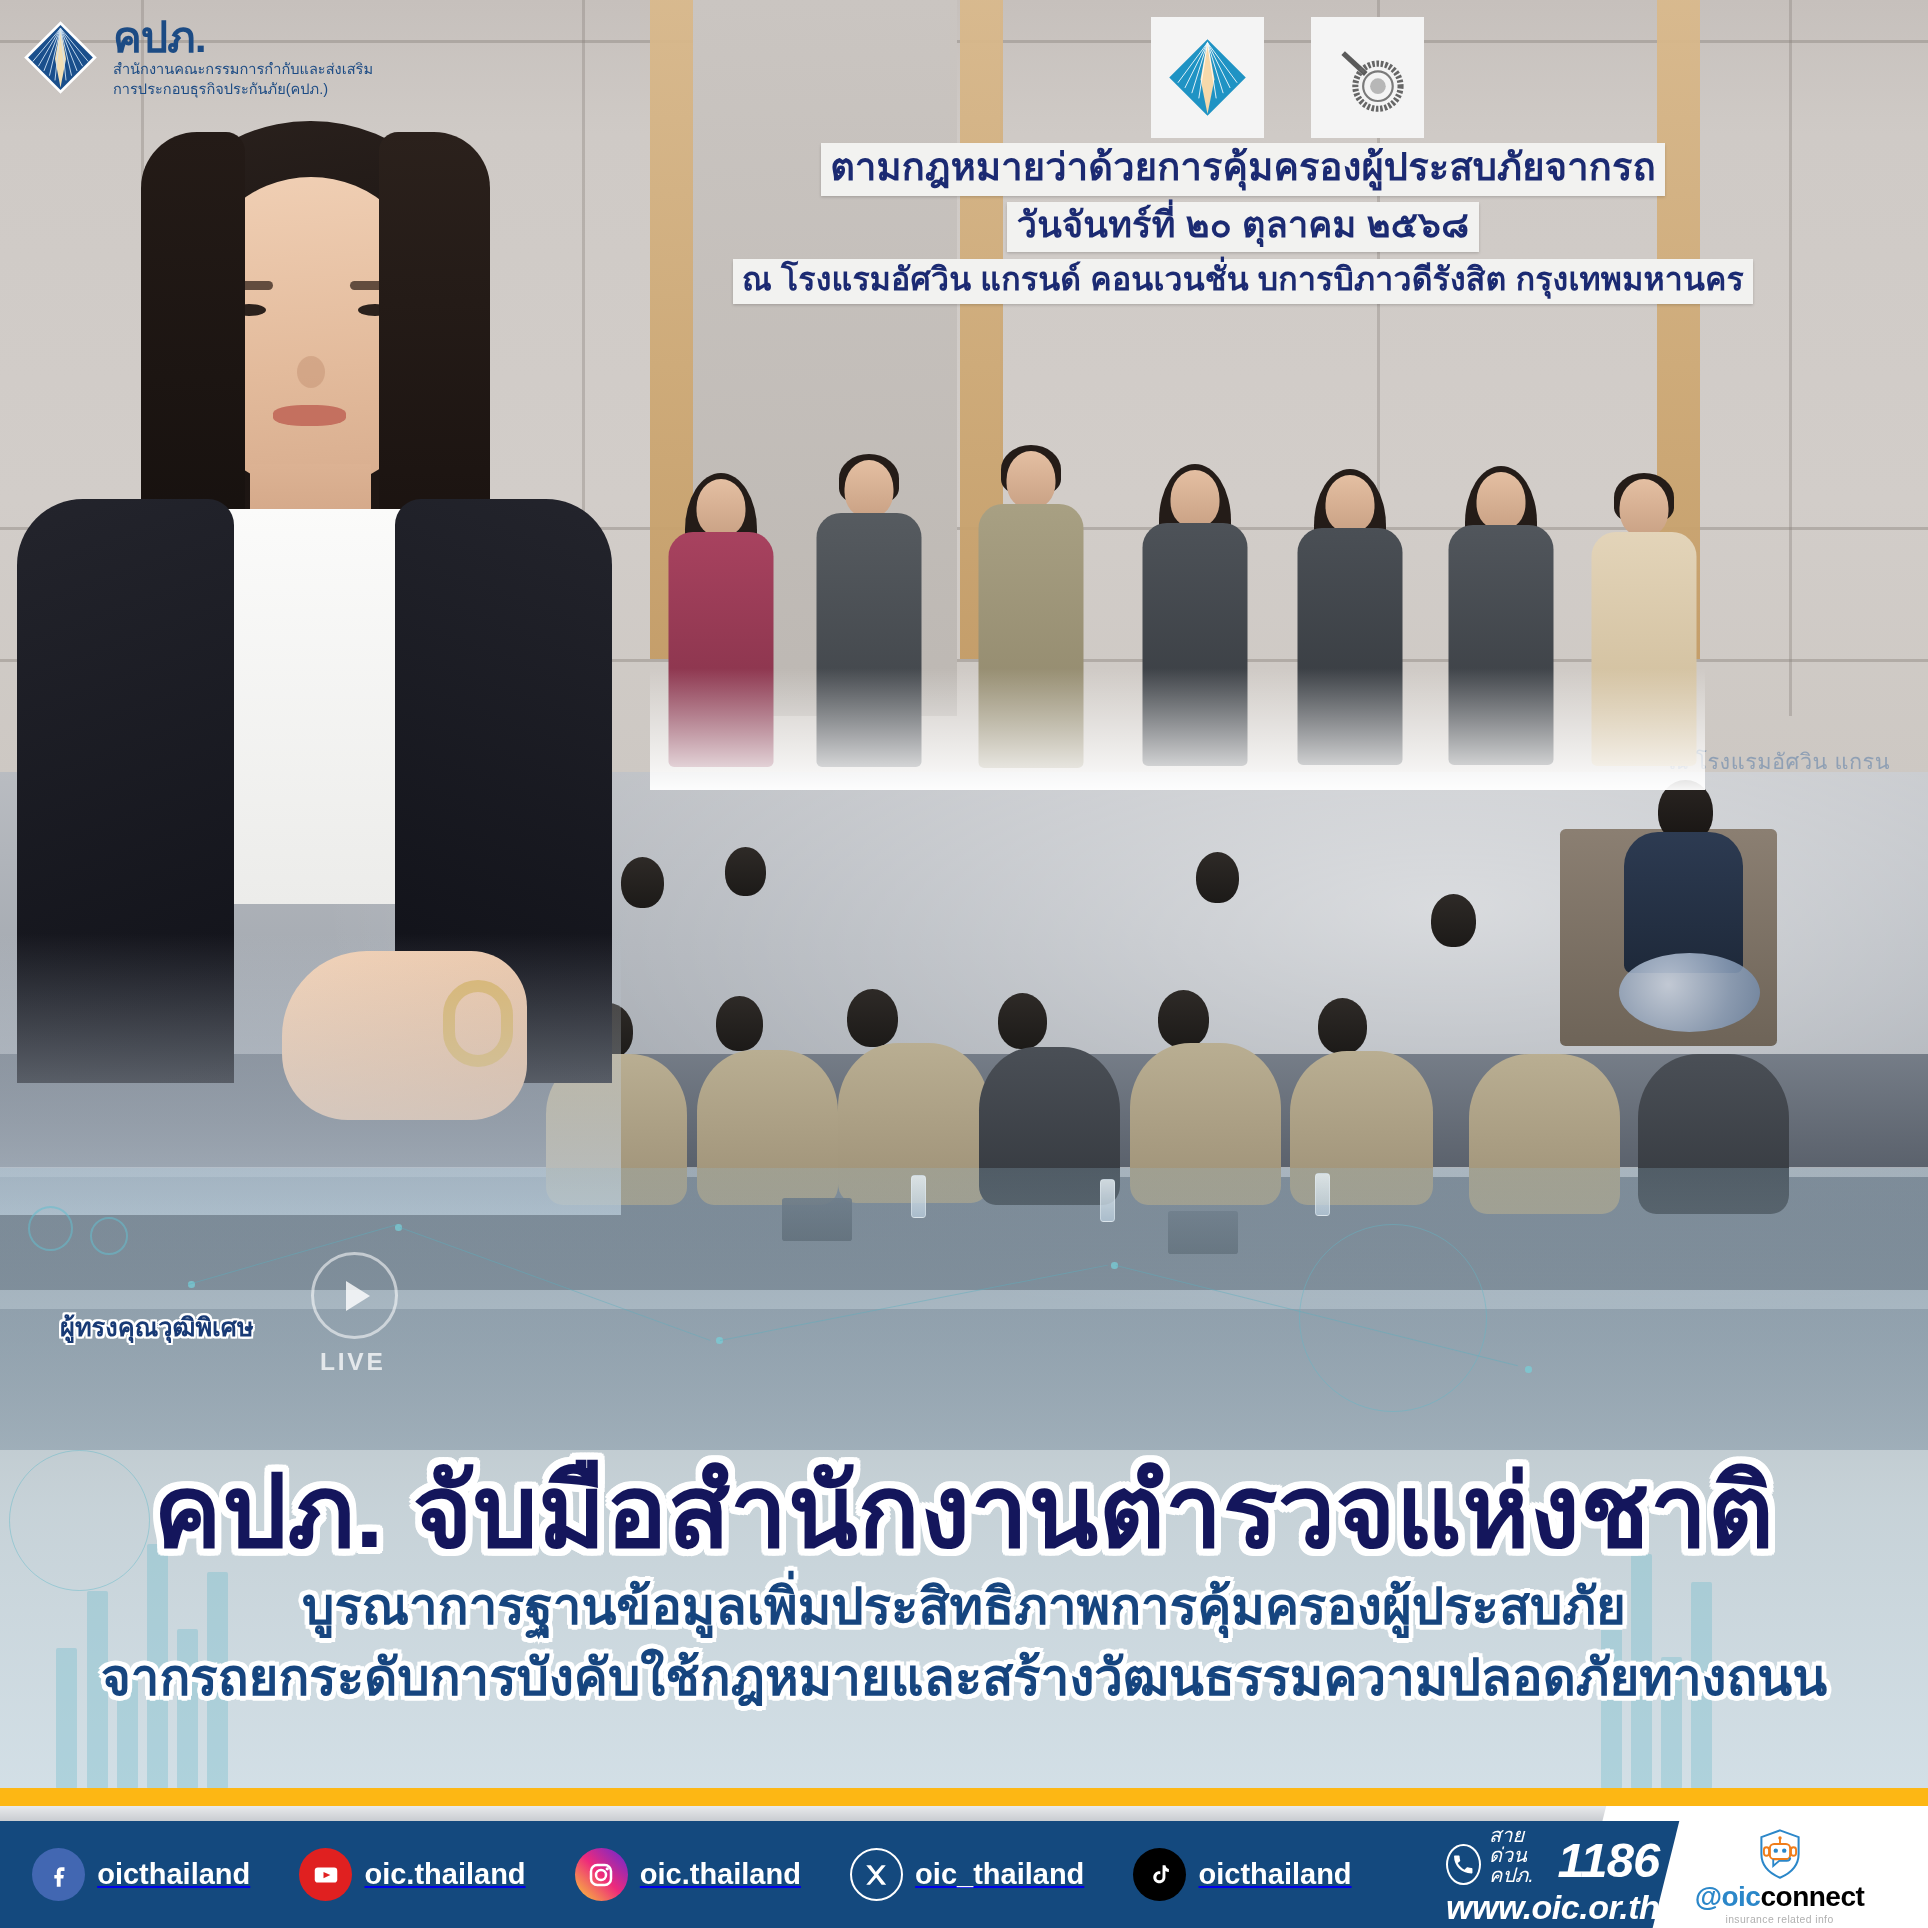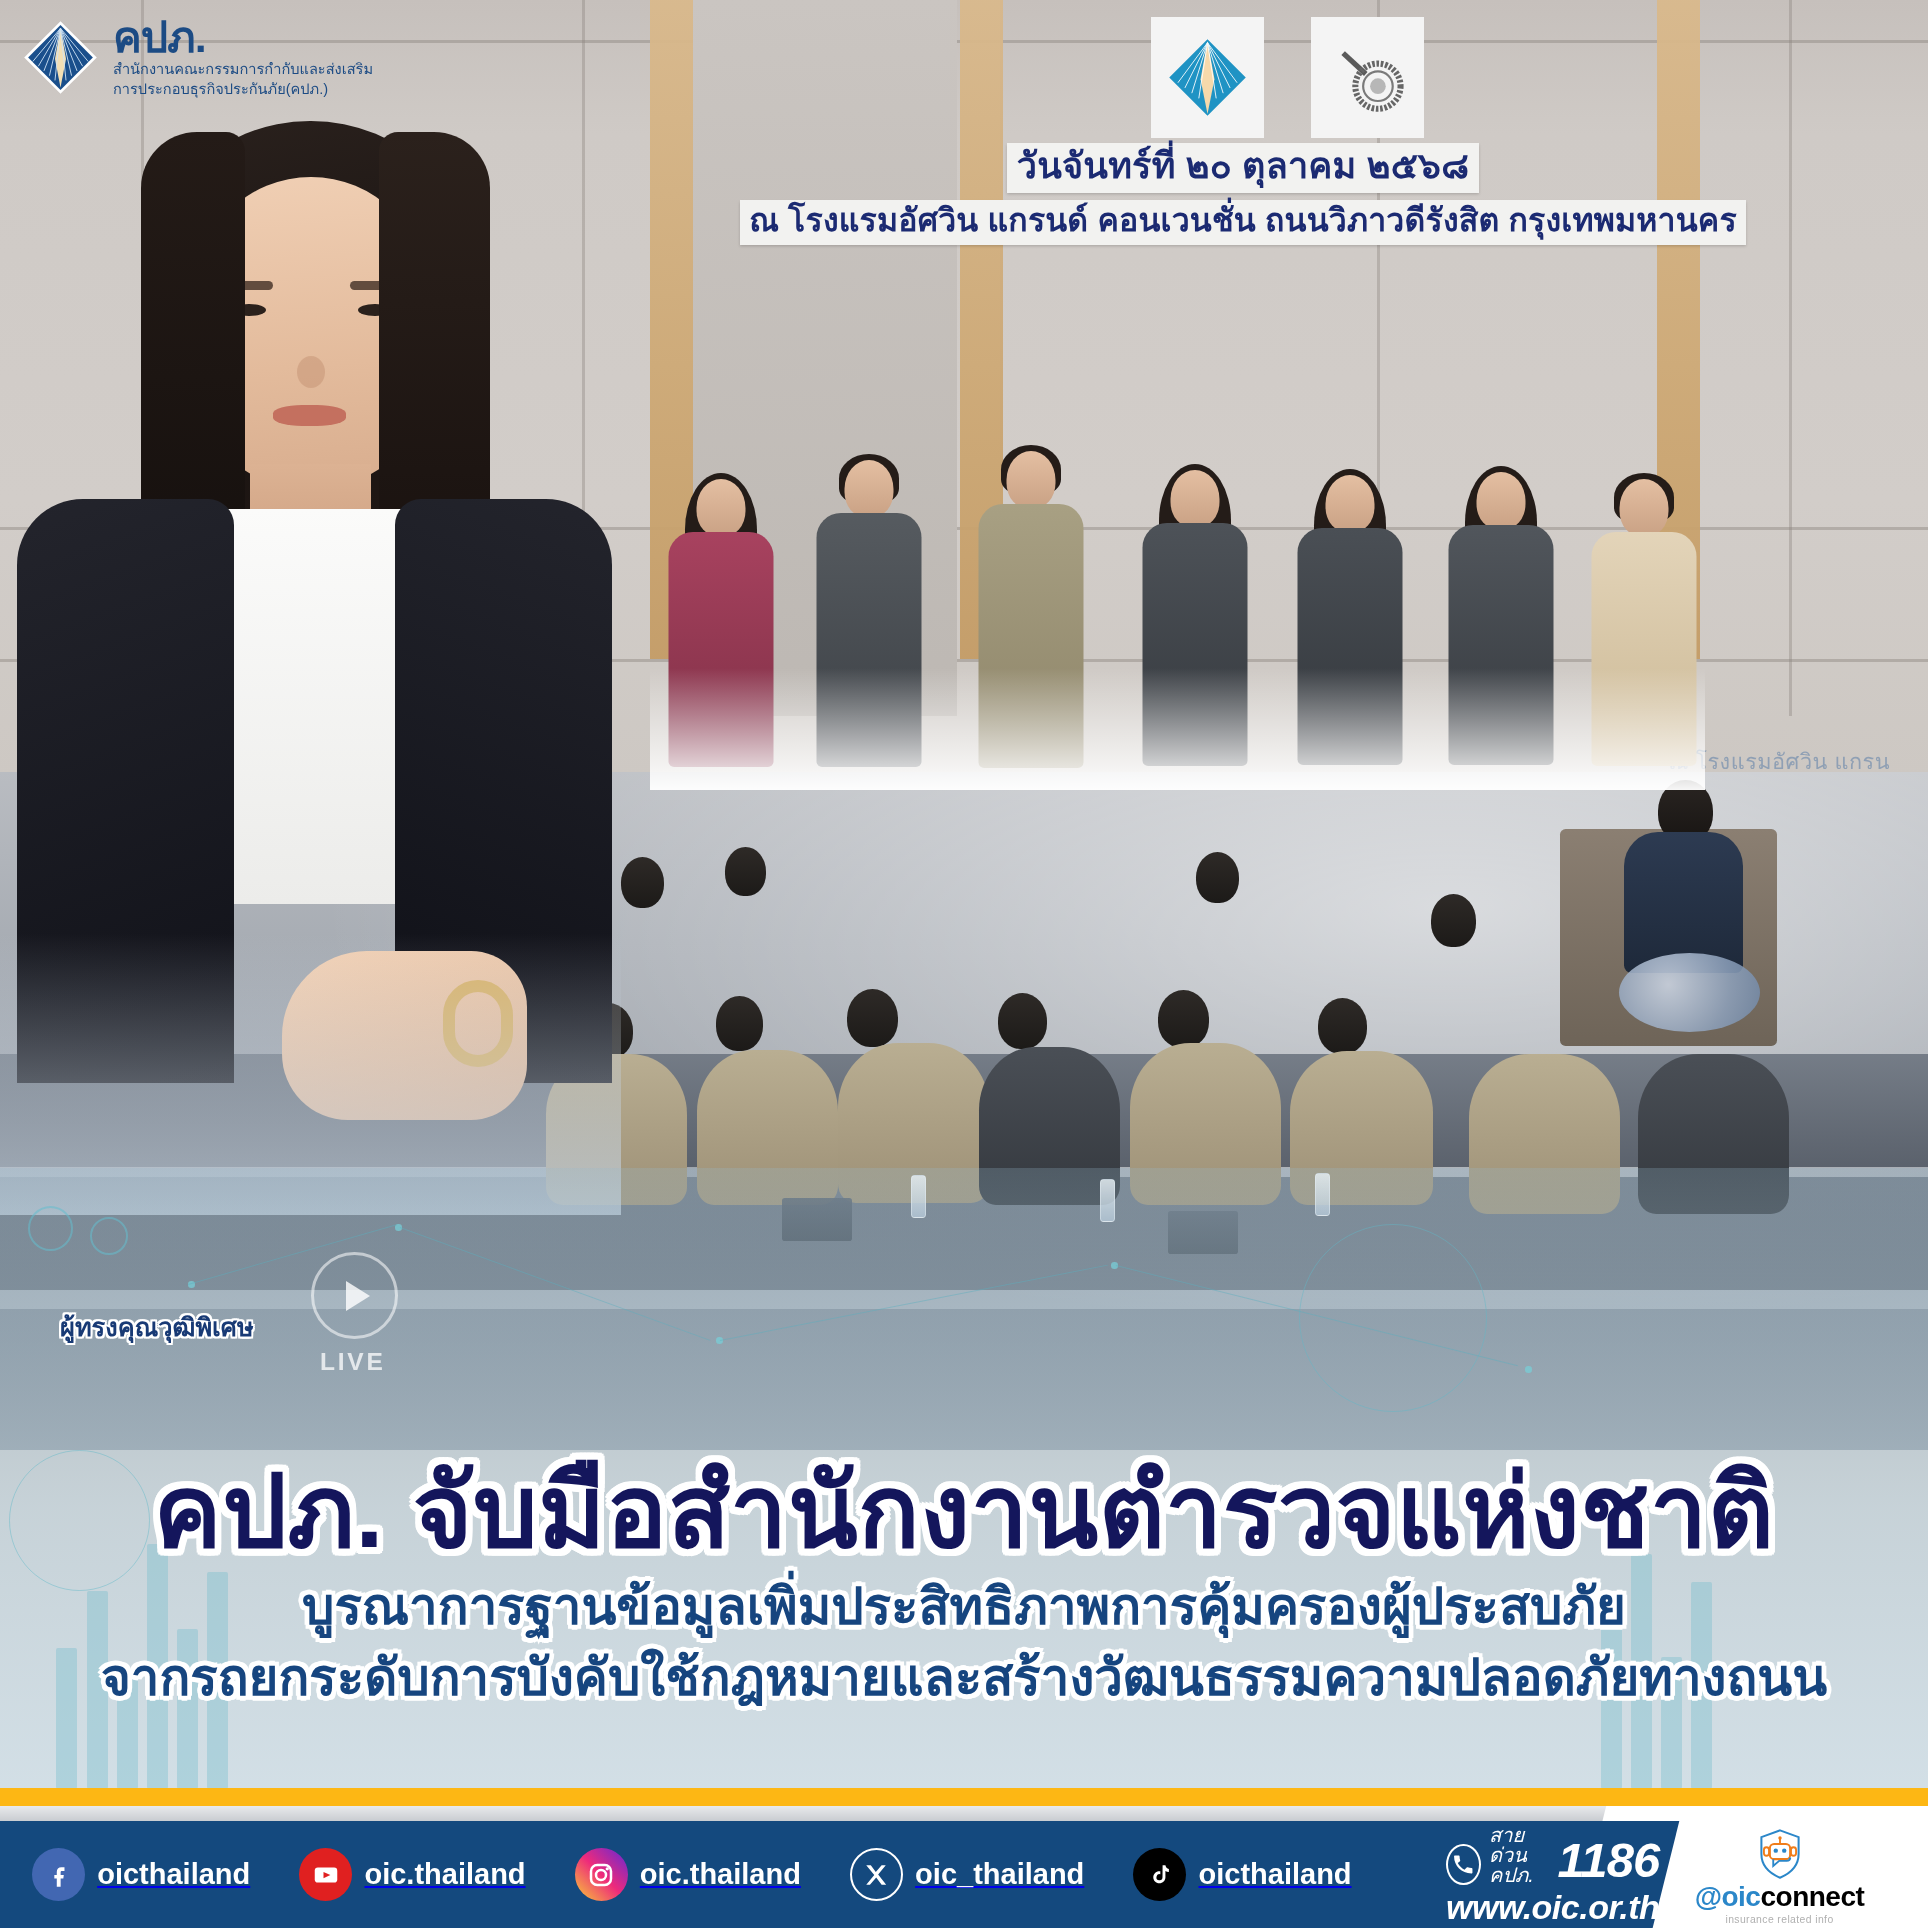--- a/index.html
+++ b/index.html
@@ -435,22 +435,23 @@
       <svg viewBox="0 0 100 100" width="87" height="87">
         <line x1="22" y1="22" x2="48" y2="46" stroke="#5a5a5a" stroke-width="6"></line>
         <circle cx="62" cy="60" r="26" fill="none" stroke="#666" stroke-width="7" stroke-dasharray="3 2"></circle>
         <circle cx="62" cy="60" r="17" fill="none" stroke="#7a7a7a" stroke-width="2.5"></circle>
         <circle cx="62" cy="60" r="9" fill="#8d8d8d" opacity=".6"></circle>
       </svg>
     </div>
   </div>
 
   <div class="backdrop-title">
+    <div><span class="bt-line bt-2">ตามกฎหมายว่าด้วยการคุ้มครองผู้ประสบภัยจากรถ</span></div>
     <div><span class="bt-line bt-3">วันจันทร์ที่ ๒๐ ตุลาคม ๒๕๖๘</span></div>
-    <div><span class="bt-line bt-4">ณ โรงแรมอัศวิน แกรนด์ คอนเวนชั่น ถนนวิภาวดีรังสิต กรุงเทพมหานคร</span></div>
+    <div><span class="bt-line bt-4">ณ โรงแรมอัศวิน แกรนด์ คอนเวนชั่น บการบิภาวดีรังสิต กรุงเทพมหานคร</span></div>
   </div>
 
   <div class="portrait">
     <div class="pt-hair"></div>
     <div class="pt-face"></div>
     <div class="pt-brow" style="left:224px;top:177px;"></div>
     <div class="pt-brow" style="left:350px;top:177px;"></div>
     <div class="pt-eye" style="left:232px;top:200px;"></div>
     <div class="pt-eye" style="left:358px;top:200px;"></div>
     <div class="pt-nose"></div>

